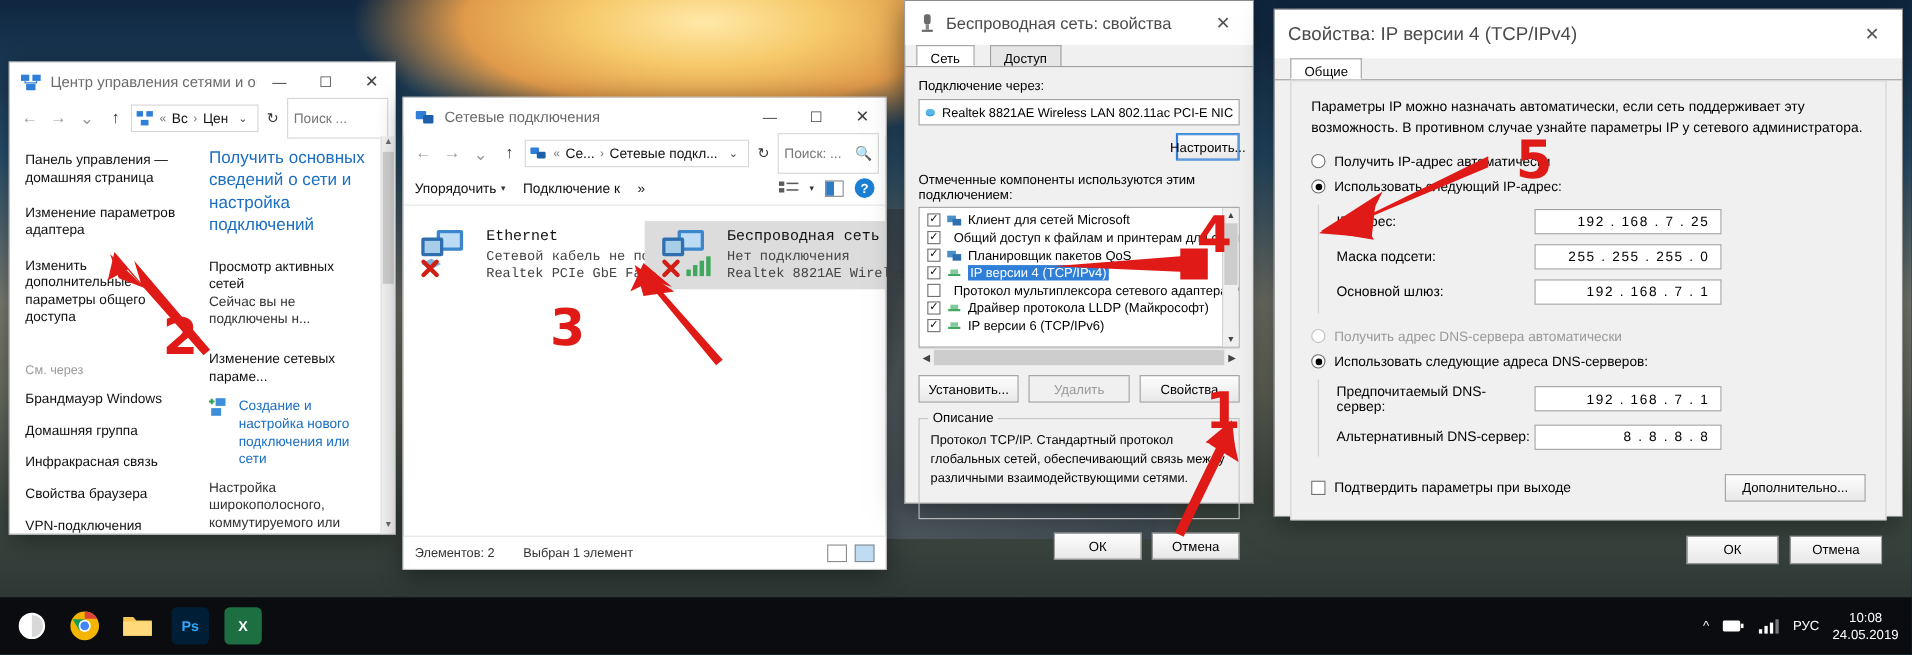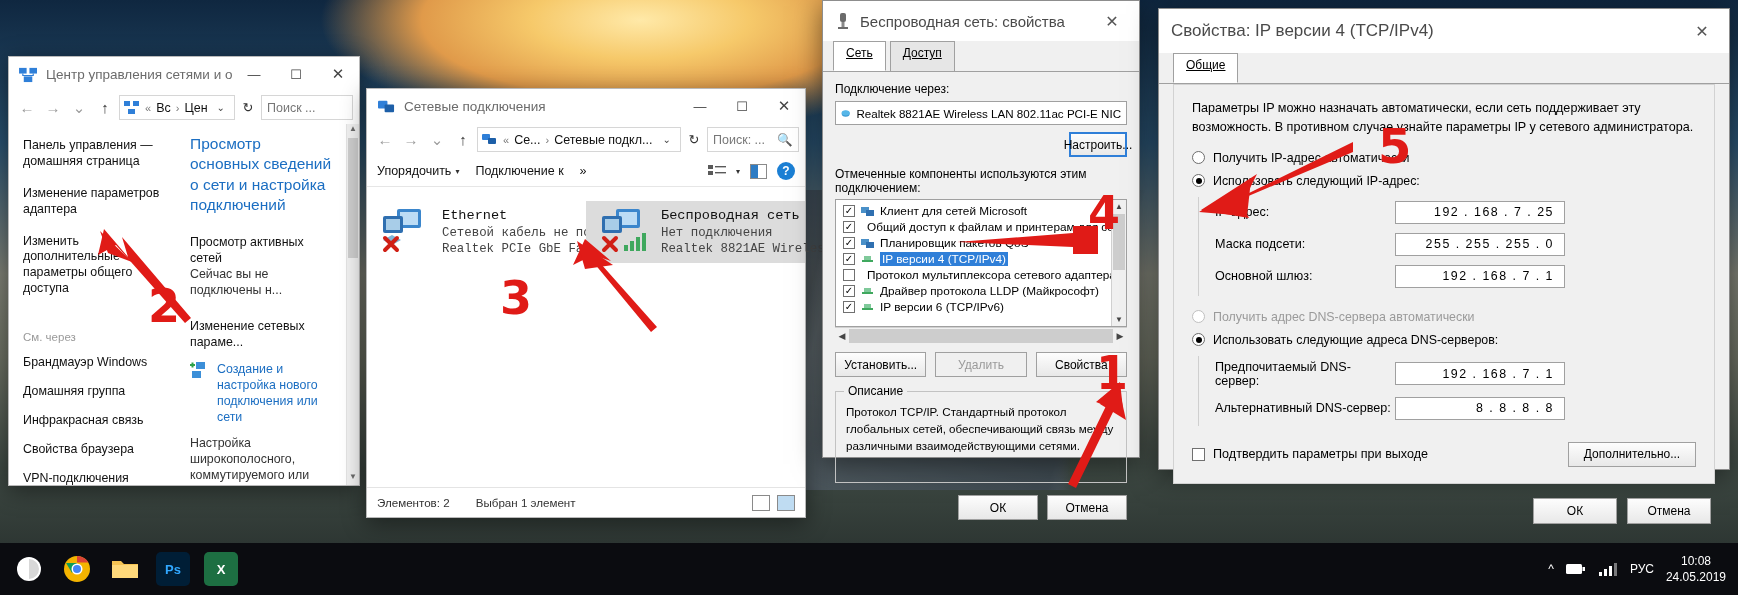--- a/index.html
+++ b/index.html
@@ -40,21 +40,21 @@
   .nav-arrow { width:24px; height:24px; display:flex; align-items:center; justify-content:center;
                color:#9a9a9a; font-size:15px; }
   .nav-arrow.on { color:#3a3a3a; }
   .addr { flex:1; height:25px; border:1px solid #d6d6d6; background:#fff; display:flex; align-items:center;
           padding:0 4px; gap:5px; font-size:12.5px; color:#111; min-width:0; }
   .addr .aicon { width:16px; height:15px; flex:0 0 auto; }
   .addr .crumb { white-space:nowrap; overflow:hidden; }
   .addr .sep { color:#777; font-size:11px; }
   .addr .chev { margin-left:auto; color:#444; font-size:10px; padding:0 5px; }
   .refresh { width:22px; height:24px; display:flex; align-items:center; justify-content:center; color:#333; font-size:13px; }
-  .searchbox { width:92px; height:25px; border:1px solid #d6d6d6; display:flex; align-items:center;
+  .searchbox { width:92px; height:37px; border:1px solid #d6d6d6; display:flex; align-items:center;
                padding:0 5px; font-size:12.5px; color:#777; }
   .searchbox .mag { margin-left:auto; color:#444; }
 
   
   #win1 { left:8px; top:56px; width:352px; height:430px; }
   #win1 .body { display:flex; height:calc(100% - 67px); }
   #win1 .leftpane { width:175px; padding:14px 8px 0 14px; }
   #win1 .rightpane { flex:1; padding:10px 14px 0 6px; overflow:hidden; }
   .lp-link { font-size:12.4px; color:#111; line-height:1.28; margin-bottom:16px; }
   .lp-head { font-size:11.5px; color:#9a9a9a; margin:34px 0 12px; }
@@ -93,21 +93,21 @@
   .vbtn.active { background:#bfdcf2; }
 
   
   .dlg { position:absolute; background:#f0f0f0; border:1px solid #8d8d8d;
          box-shadow:0 6px 26px rgba(0,0,0,.5); z-index:30; font-size:12px; color:#000; }
   .dlg .dtitle { height:40px; display:flex; align-items:center; padding:0 6px 0 12px; background:#fff; }
   .dlg .dtitle .dti { width:16px; height:18px; margin-right:9px; }
   .dlg .dtitle .dtt { font-size:15px; color:#4a4a4a; white-space:nowrap; }
   .dlg .dtitle .dx { margin-left:auto; width:42px; height:38px; display:flex; align-items:center;
                      justify-content:center; color:#555; font-size:16px; }
-  .tabstrip { display:flex; padding-left:10px; gap:4px; border-bottom:1px solid #a0a0a0; height:31px;text-decoration:underline; }
+  .tabstrip { display:flex; padding-left:10px; gap:14px; border-bottom:1px solid #a0a0a0; height:20px; }
   .tab { padding:4px 12px 0; font-size:12px; background:#e6e6e6; border:1px solid #a0a0a0; border-bottom:none; }
   .tab.active { background:#fff; position:relative; top:0; border-bottom:1px solid #fff; }
   .dbody { padding:12px 14px 0; }
   .lbl { font-size:12px; color:#000; }
   .field { background:#fff; border:1px solid #a0a0a0; height:24px; display:flex; align-items:center;
            padding:0 5px; gap:6px; font-size:11.6px; overflow:hidden; white-space:nowrap; }
   .btn { background:linear-gradient(#fdfdfd,#e8e8e8); border:1px solid #a0a0a0; height:25px;
          display:flex; align-items:center; justify-content:center; font-size:12px; color:#000; }
   .btn.dis { color:#9a9a9a; background:#f0f0f0;text-align:right; }
   .listbox { background:#fff; border:1px solid #a0a0a0; position:relative; overflow:hidden; }
@@ -202,21 +202,21 @@
       <div class="lp-link">Изменение параметров адаптера</div>
       <div class="lp-link">Изменить дополнительные параметры общего доступа</div>
       <div class="lp-head">См. через</div>
       <div class="lp-link" style="margin-bottom:13px">Брандмауэр Windows</div>
       <div class="lp-link" style="margin-bottom:13px">Домашняя группа</div>
       <div class="lp-link" style="margin-bottom:13px">Инфракрасная связь</div>
       <div class="lp-link" style="margin-bottom:13px">Свойства браузера</div>
       <div class="lp-link">VPN-подключения</div>
     </div>
     <div class="rightpane">
-      <div class="rp-title">Просмотр основных сведений о сети и настройка подключений</div>
+      <div class="rp-title">Получить основных сведений о сети и настройка подключений</div>
       <div class="rp-sec">Просмотр активных сетей</div>
       <div class="rp-sub" style="margin-bottom:20px">Сейчас вы не подключены н...</div>
       <div class="rp-sec">Изменение сетевых параме...</div>
       <div class="rp-item">
         <svg class="ic" viewBox="0 0 20 19">
           <rect x="6" y="1" width="9" height="7" fill="#3c8fd8"></rect>
             <rect x="2" y="10" width="9" height="7" fill="#3c8fd8"></rect>
           <path d="M0 4h5M2.5 1.5v5" stroke="#2fa24a" stroke-width="2"></path>
         </svg>
         <div class="tx">Создание и настройка нового подключения или сети</div>

